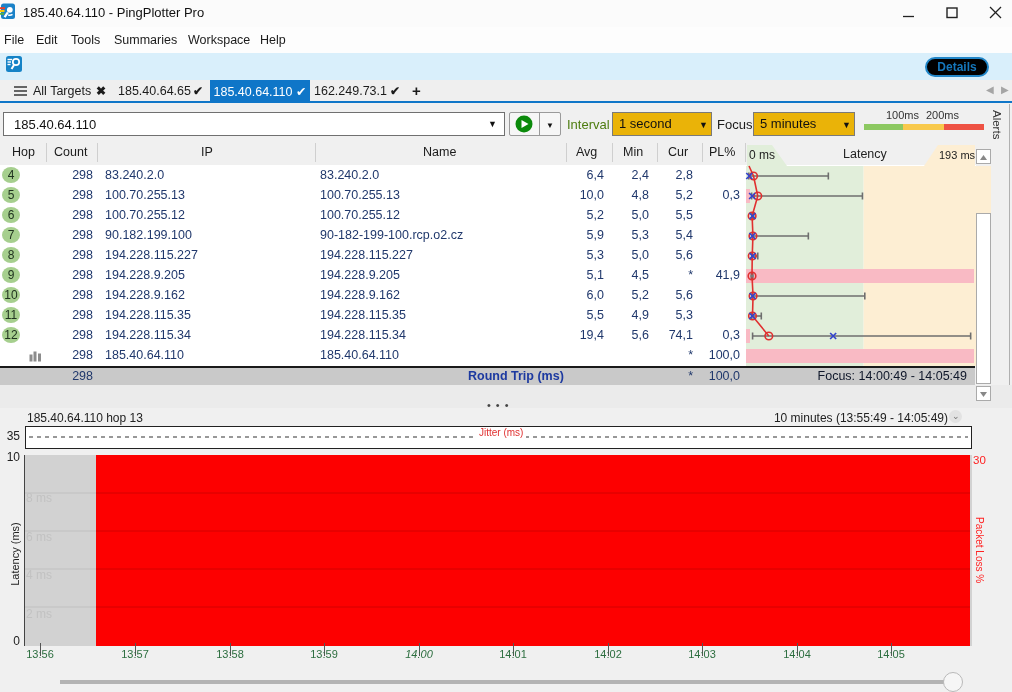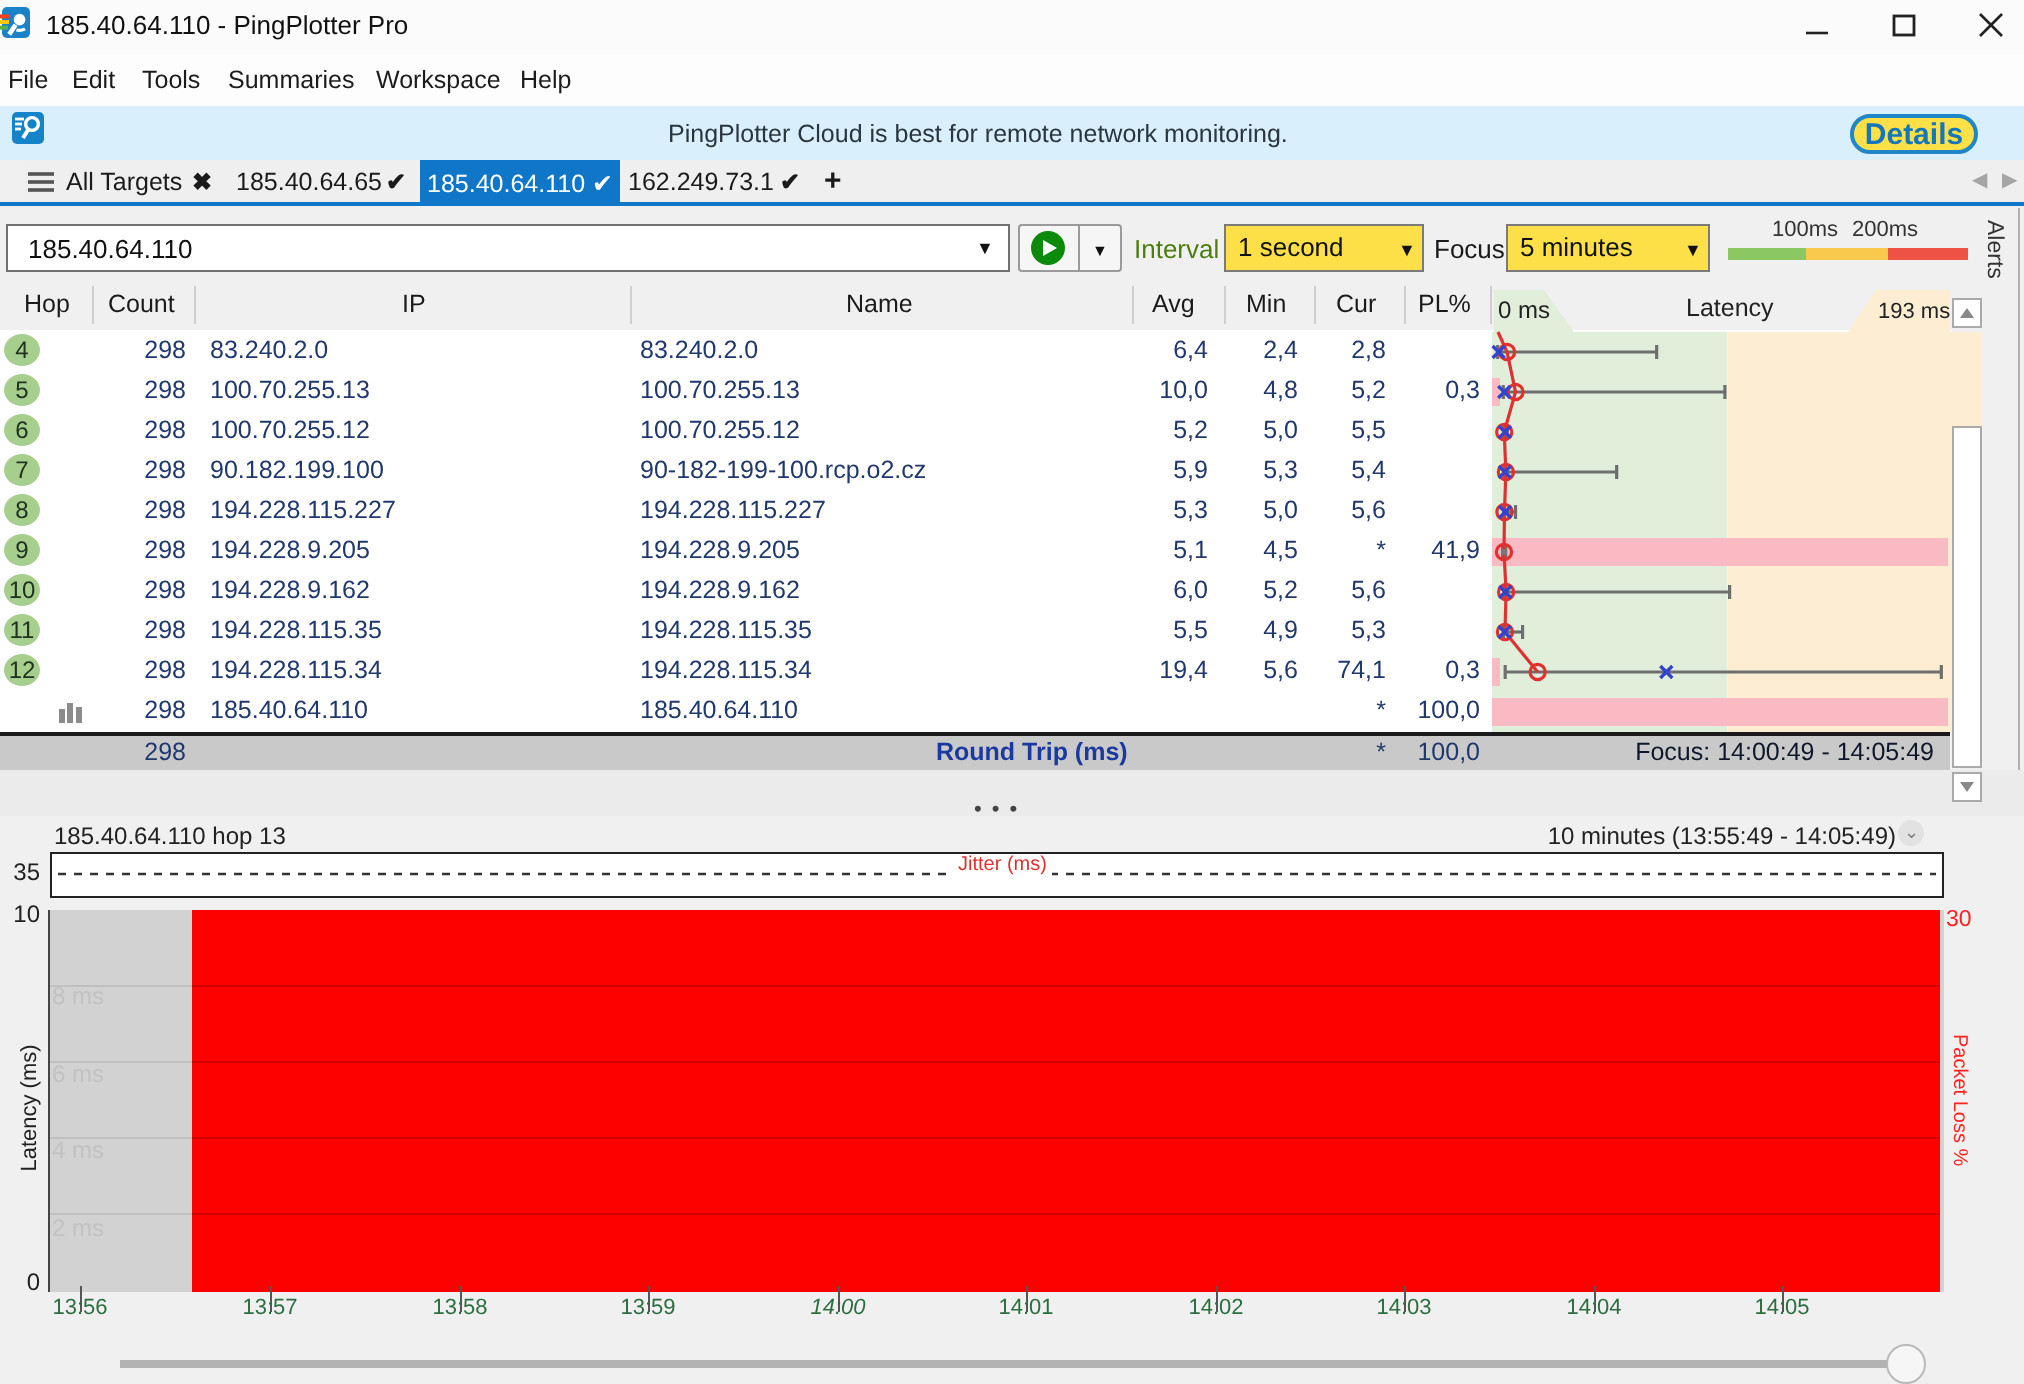--- a/index.html
+++ b/index.html
@@ -11,36 +11,36 @@
   #titlebar { left:0; top:0; width:1012px; height:27px; background:#fbfbfb; }
   #titletext { left:23px; top:5px; font-size:13px; color:#111; }
 
   
   #menubar { left:0; top:27px; width:1012px; height:26px; background:#fdfdfd; font-size:12.5px; color:#1b1b1b; }
   #menubar span { position:absolute; top:6px; }
 
   
   #notif { left:0; top:53px; width:1012px; height:27px; background:#d9effb; }
   #notiftext { left:334px; top:7px; font-size:12.5px; color:#29363d; }
-  #detailsbtn { left:925px; top:4px; width:64px; height:20px; border:2px solid #2186c8; border-radius:10px; background:#fde047; color:#1577bb; font-weight:bold; font-size:15px; text-align:center; line-height:17px; }
+  #detailsbtn { left:925px; top:4px; width:64px; height:20px; border:2px solid #2186c8; border-radius:10px; background:#000000; color:#1577bb; font-weight:bold; font-size:12px; text-align:center; line-height:17px; }
 
   
   #tabbar { left:12px; top:80px; width:1012px; height:21px; background:#efefef; font-size:12.5px; color:#1b1b1b; }
   #tabline { left:0; top:101px; width:1012px; height:2px; background:#0f76c8; }
   .tab { position:absolute; top:4px; }
   #activetab { position:absolute; left:198px; top:0px; width:100px; height:21px; background:#0f76c8; color:#fff; text-align:center; padding-top:4px; }
 
   
   #toolbar { left:0; top:103px; width:1012px; height:37px; background:#f0f0f0; }
   #addr { left:3px; top:9px; width:502px; height:24px; background:#fff; border:1px solid #707070; font-size:13px; color:#111; padding:4px 0 0 10px; }
   #addrarrow { left:488px; top:16px; font-size:9px; color:#111; }
   #playgroup { left:509px; top:9px; width:52px; height:24px; background:#f6f6f6; border:1px solid #9a9a9a; border-radius:2px; }
   #playsplit { left:539px; top:10px; width:1px; height:22px; background:#9a9a9a; }
   #lbl-interval { left:567px; top:14px; font-size:13px; color:#4d7c0f; }
-  .sel { position:absolute; background:#fde047; border:1px solid #7a7a7a; font-size:13px; color:#111; padding-top:3px; padding-left:6px; height:24px; top:9px; }
+  .sel { position:absolute; background:#eab308; border:1px solid #7a7a7a; font-size:13px; color:#111; padding-top:3px; padding-left:6px; height:24px; top:9px; }
   #sel1 { left:612px; width:100px; }
   #sel2 { left:753px; width:102px; }
   #lbl-focus { left:717px; top:14px; font-size:13px; color:#1b1b1b; }
   .selarrow { position:absolute; top:17px; font-size:9px; color:#111; }
   #legend100 { left:886px; top:109px; font-size:11px; color:#333; }
   #legend200 { left:926px; top:109px; font-size:11px; color:#333; }
   #legendbar { left:864px; top:124px; width:120px; height:6px; }
   #alerts { left:990px; top:107px; width:20px; height:42px; font-size:12px; color:#333; }
   #alerts span { position:absolute; transform:rotate(90deg); transform-origin:left top; left:13px; top:3px; font-size:11.5px; }
 
@@ -114,21 +114,20 @@
 
 <div class="abs" id="notif">
   <svg class="abs" style="left:6px; top:3px;" width="16" height="16" viewBox="0 0 16 16">
     <rect x="0" y="0" width="16" height="16" rx="2.5" fill="#1583c7"></rect>
     <circle cx="10" cy="6" r="3.2" fill="none" stroke="#fff" stroke-width="1.7"></circle>
     <line x1="8" y1="9" x2="5.5" y2="13" stroke="#fff" stroke-width="2"></line>
     <line x1="1.5" y1="3.5" x2="6" y2="3.5" stroke="#fff" stroke-width="1.4"></line>
     <line x1="1.5" y1="6" x2="5" y2="6" stroke="#fff" stroke-width="1.4"></line>
     <line x1="1.5" y1="8.5" x2="4.5" y2="8.5" stroke="#fff" stroke-width="1.4"></line>
   </svg>
-  <div class="abs" id="notiftext">PingPlotter Cloud is best for remote network monitoring.</div>
   <div class="abs" id="detailsbtn">Details</div>
 </div>
 
 <div class="abs" id="tabbar">
   <svg class="abs" style="left:2px; top:5px;" width="14" height="12" viewBox="0 0 14 12">
     <line x1="0" y1="2" x2="13" y2="2" stroke="#555" stroke-width="1.8"></line>
     <line x1="0" y1="6" x2="13" y2="6" stroke="#555" stroke-width="1.8"></line>
     <line x1="0" y1="10" x2="13" y2="10" stroke="#555" stroke-width="1.8"></line>
   </svg>
   <span class="tab" style="left:21px;">All Targets</span>

